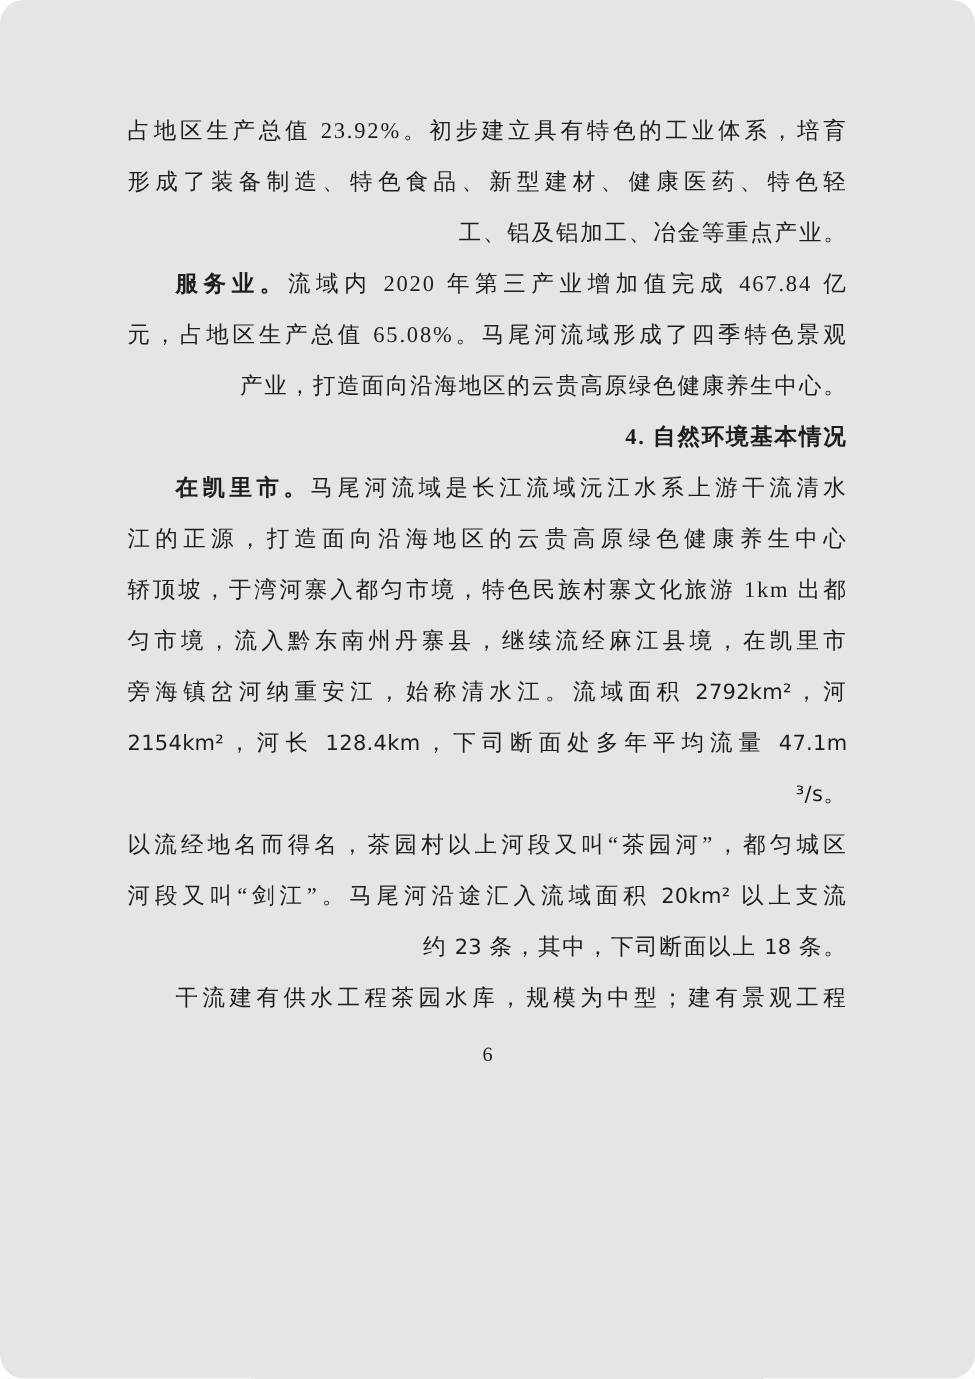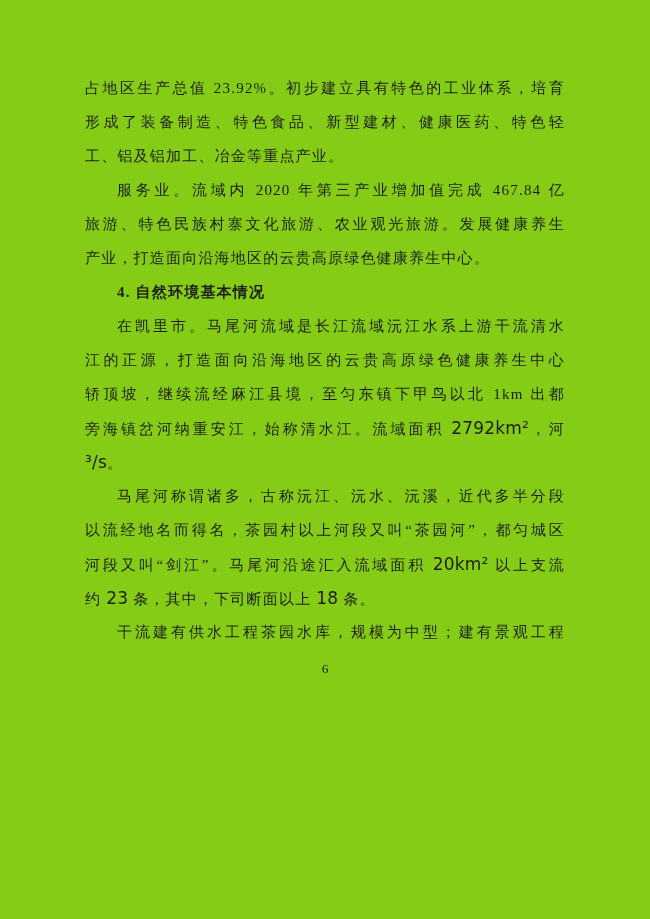--- a/index.html
+++ b/index.html
@@ -4,62 +4,63 @@
 <style>
   html, body {
     margin: 0;
     padding: 0;
     background: #ffffff;
   }
   .page {
     position: relative;
     width: 650px;
     height: 919px;
-    background: #84cc16;
+    background: #e5e5e5;
     box-sizing: border-box;
     padding: 71px 70px 0 85px;
     font-family: "Liberation Serif", "DejaVu Serif", serif;
     font-size: 15px;
     color: #1d1d1f;
     letter-spacing: 1.2px;
     overflow: hidden;
+    border-radius: 16px;
   }
   .doc-body {
     width: 480px;
   }
   .paragraph {
     margin: 0;
     padding: 0;
   }
   .line {
     height: 34px;
     line-height: 34px;
     white-space: nowrap;
-    text-align: left;
+    text-align: right;
   }
   .line.just {
     white-space: normal;
     text-align: justify;
     text-align-last: justify;
   }
   .line.indent {
     text-indent: 32px;
   }
   .run {
     white-space: inherit;
   }
   .run-bold {
-    font-weight: 400;
+    font-weight: 700;
   }
   .run-heading {
     font-weight: 700;
   }
   .run-sans {
     font-family: "DejaVu Sans", sans-serif;
-    font-size: 17px;
+    font-size: 14px;
     letter-spacing: 0.2px;
   }
   .page-number {
     margin-top: 12px;
     width: 480px;
     text-align: center;
     font-size: 13.5px;
     letter-spacing: 0;
     line-height: 16px;
     color: #1d1d1f;
@@ -70,35 +71,36 @@
 
 <div class="page">
   <div class="doc-body">
       <div class="paragraph">
         <div class="line just"><span class="run run-normal">占地区生产总值 23.92%。初步建立具有特色的工业体系，培育</span></div>
         <div class="line just"><span class="run run-normal">形成了装备制造、特色食品、新型建材、健康医药、特色轻</span></div>
         <div class="line"><span class="run run-normal">工、铝及铝加工、冶金等重点产业。</span></div>
       </div>
       <div class="paragraph">
         <div class="line just indent"><span class="run run-bold">服务业。</span><span class="run run-normal">流域内 2020 年第三产业增加值完成 467.84 亿</span></div>
-        <div class="line just"><span class="run run-normal">旅游、特色民族村寨文化旅游、农业观光旅游。发展健康养生</span></div>
+        <div class="line just"><span class="run run-normal">元，占地区生产总值 65.08%。马尾河流域形成了四季特色景观</span></div>
         <div class="line"><span class="run run-normal">产业，打造面向沿海地区的云贵高原绿色健康养生中心。</span></div>
       </div>
       <div class="paragraph">
         <div class="line indent"><span class="run run-heading">4. 自然环境基本情况</span></div>
       </div>
       <div class="paragraph">
         <div class="line just indent"><span class="run run-bold">在凯里市。</span><span class="run run-normal">马尾河流域是长江流域沅江水系上游干流清水</span></div>
         <div class="line just"><span class="run run-normal">江的正源，打造面向沿海地区的云贵高原绿色健康养生中心</span></div>
-        <div class="line just"><span class="run run-normal">轿顶坡，继续流经麻江县境，至匀东镇下甲鸟以北 1km 出都</span></div>
+        <div class="line just"><span class="run run-normal">轿顶坡，于湾河寨入都匀市境，特色民族村寨文化旅游 1km 出都</span></div>
+        <div class="line just"><span class="run run-normal">匀市境，流入黔东南州丹寨县，继续流经麻江县境，在凯里市</span></div>
         <div class="line just"><span class="run run-normal">旁海镇岔河纳重安江，始称清水江。流域面积 </span><span class="run run-sans">2792km²</span><span class="run run-normal">，河</span></div>
+        <div class="line just"><span class="run run-sans">2154km²</span><span class="run run-normal">，河长 </span><span class="run run-sans">128.4km</span><span class="run run-normal">，下司断面处多年平均流量 </span><span class="run run-sans">47.1m</span></div>
         <div class="line"><span class="run run-sans">³/s</span><span class="run run-normal">。</span></div>
       </div>
       <div class="paragraph">
-        <div class="line just indent"><span class="run run-normal">马尾河称谓诸多，古称沅江、沅水、沅溪，近代多半分段</span></div>
         <div class="line just"><span class="run run-normal">以流经地名而得名，茶园村以上河段又叫“茶园河”，都匀城区</span></div>
         <div class="line just"><span class="run run-normal">河段又叫“剑江”。马尾河沿途汇入流域面积 </span><span class="run run-sans">20km²</span><span class="run run-normal"> 以上支流</span></div>
         <div class="line"><span class="run run-normal">约 </span><span class="run run-sans">23</span><span class="run run-normal"> 条，其中，下司断面以上 </span><span class="run run-sans">18</span><span class="run run-normal"> 条。</span></div>
       </div>
       <div class="paragraph">
         <div class="line just indent"><span class="run run-normal">干流建有供水工程茶园水库，规模为中型；建有景观工程</span></div>
       </div>
     </div>
   <div class="page-number">6</div>
 </div>

